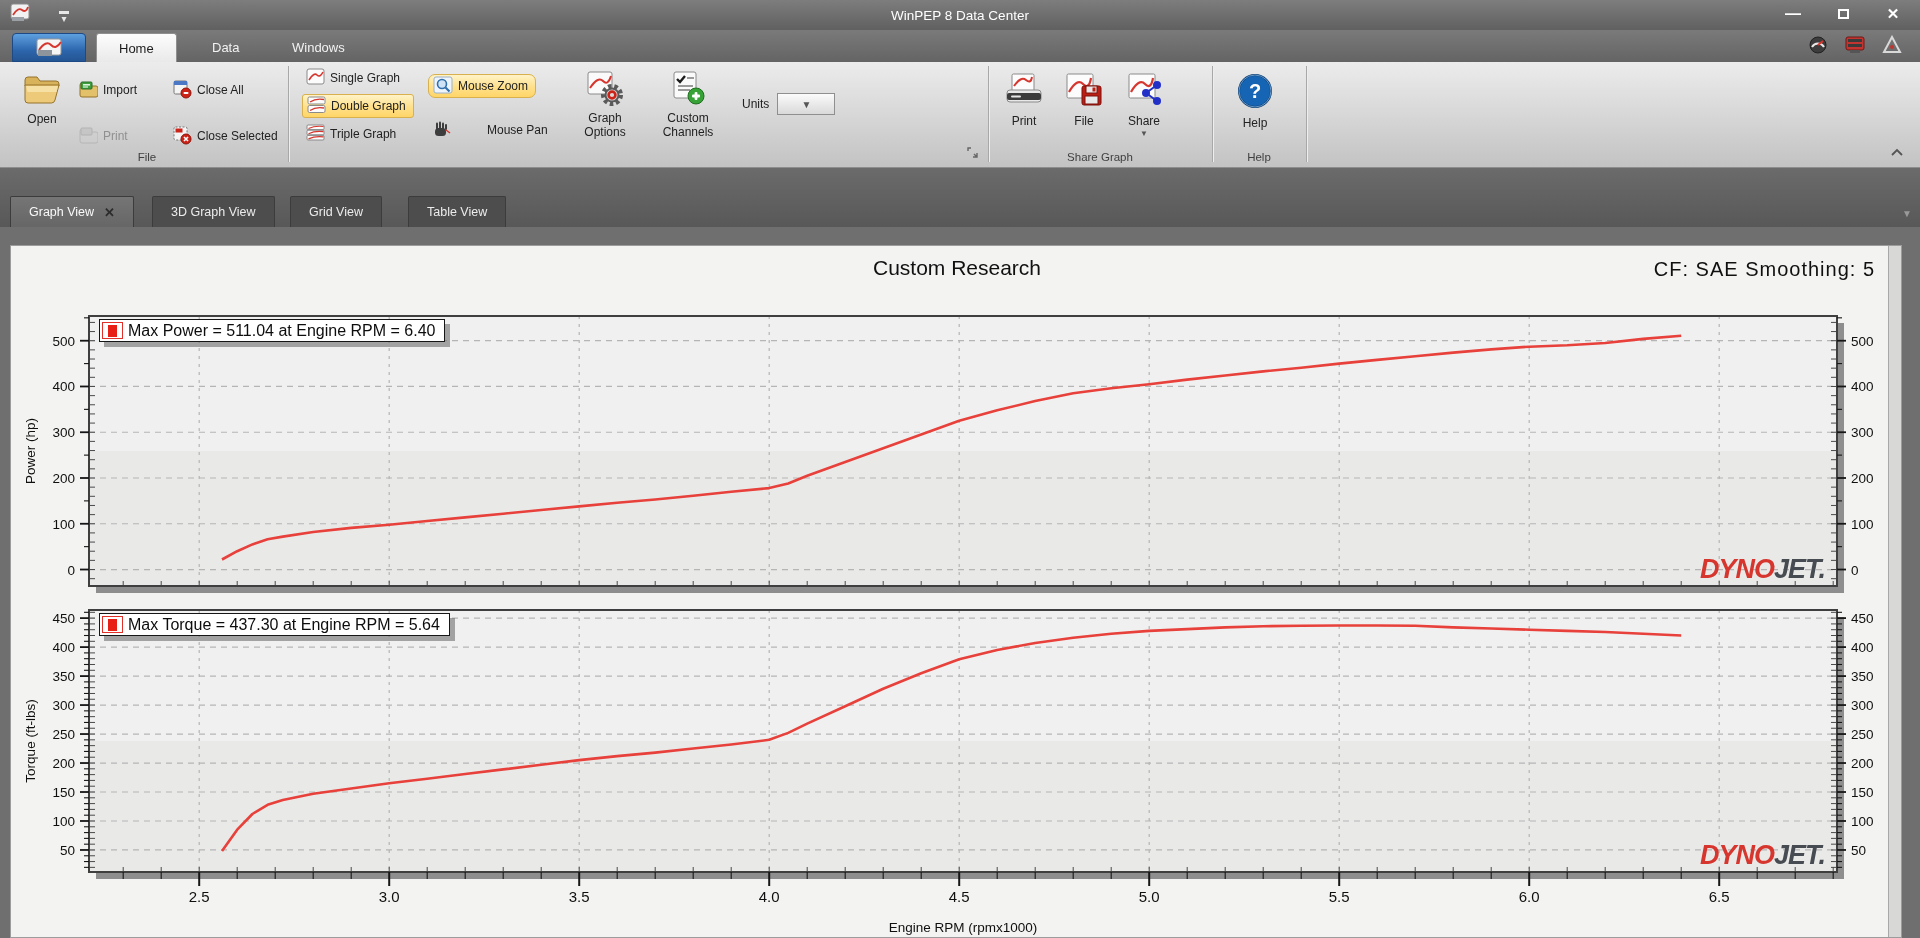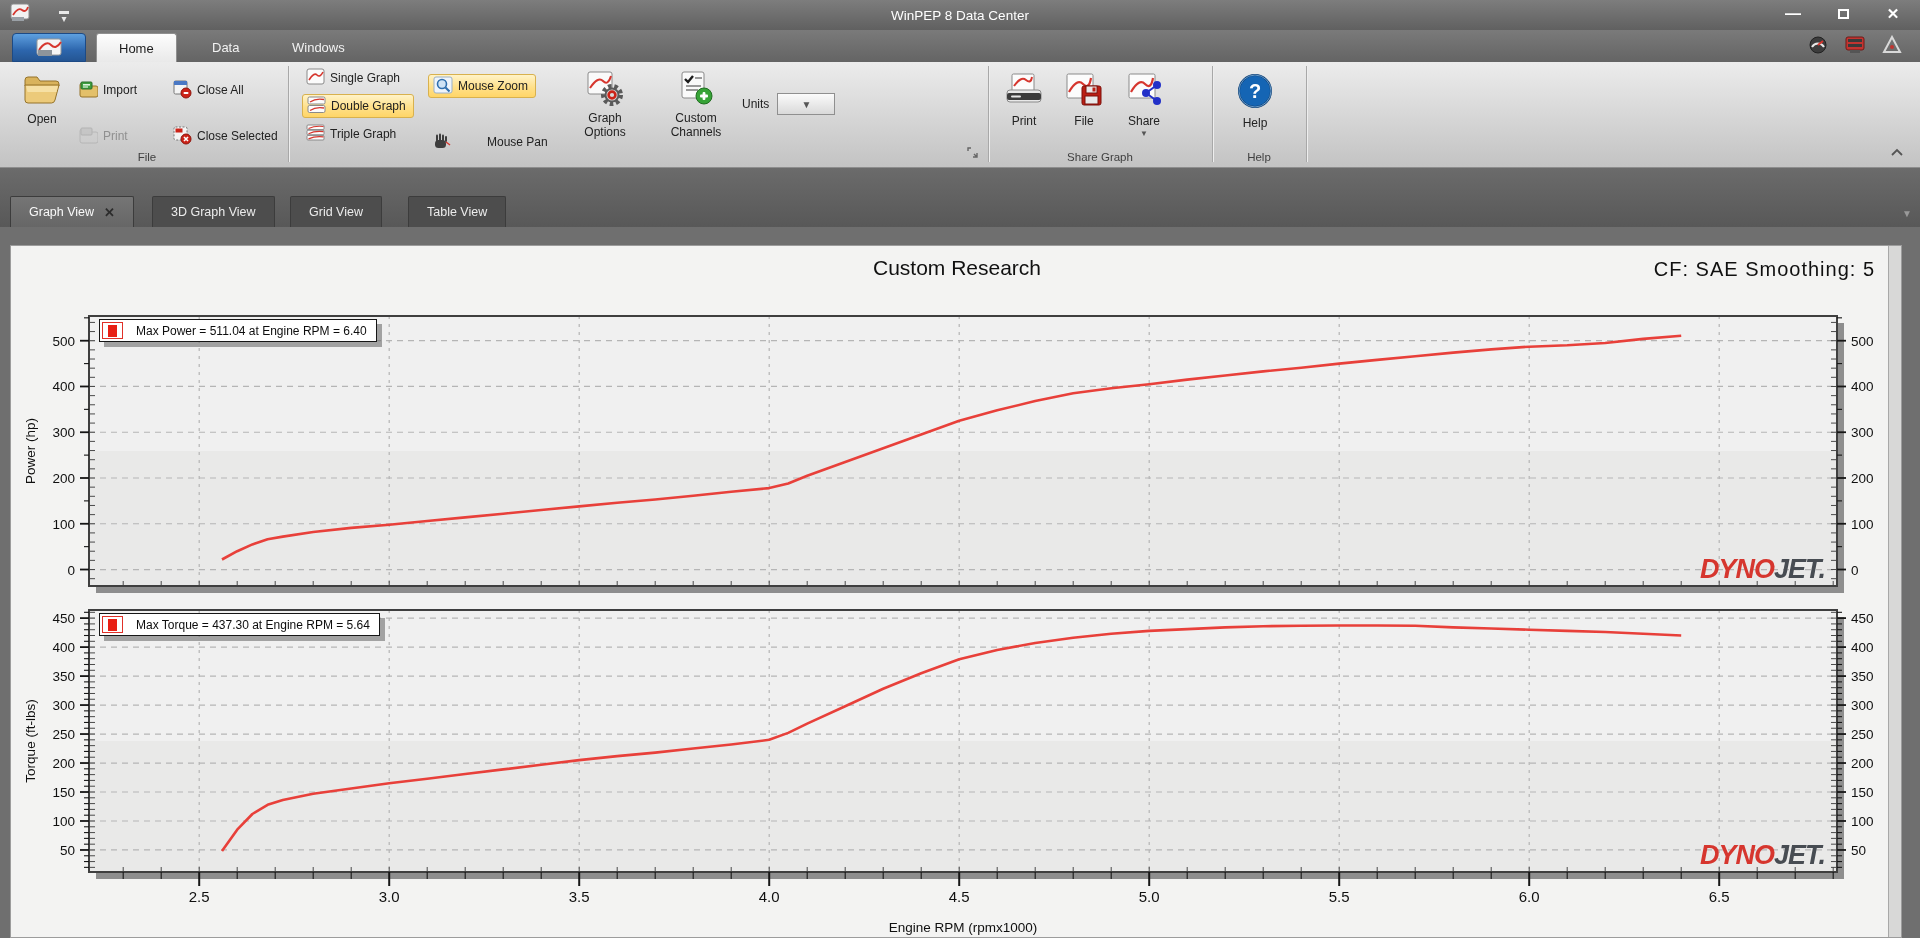--- a/index.html
+++ b/index.html
@@ -64,23 +64,23 @@
   .content { position:absolute; left:10px; top:245px; width:1892px; height:693px;
     background:#f3f3f2; border:1px solid #9c9c9c; }
   .scroll-strip { position:absolute; right:0; top:0; width:13px; height:691px;
     background:#d8d8d7; border-left:1px solid #a8a8a8; }
   .chart-header { position:absolute; left:0; top:4px; width:1892px; height:58px; }
   .ch-title { position:absolute; left:0; right:0; top:6px; text-align:center; font-size:21px; color:#101010; }
   .ch-sub { position:absolute; left:0; right:0; top:34px; text-align:center; font-size:12px; font-weight:bold; color:#1a1a1a; letter-spacing:.5px; }
   .ch-cf { position:absolute; right:28px; top:8px; font-size:20px; color:#101010; letter-spacing:1px; }
   .chartbox { position:absolute; left:0; width:1892px; }
   .chartbox svg { position:absolute; left:0; top:0; }
-  .legend { position:absolute; display:flex; align-items:center; gap:13px; height:23px;
+  .legend { position:absolute; display:flex; align-items:center; gap:5px; height:23px;
     background:#fff; border:1.5px solid #161616; padding:0 9px 0 2px;
-    box-shadow:5px 5px 0 rgba(110,110,110,.6); font-size:12px; color:#0d0d0d; }
+    box-shadow:5px 5px 0 rgba(110,110,110,.6); font-size:16px; color:#0d0d0d; }
   .lg-swatch { width:21px; height:17px; border:1.5px solid #e03028; background:#fff;
     display:flex; align-items:center; justify-content:center; }
   .lg-swatch i { display:block; width:9px; height:12px; background:#e81f14; }
 </style>
 </head>
 <body>
 
 <div class="window">
 
   <div class="titlebar">
@@ -209,29 +209,29 @@
               <rect x="1" y="1" width="17" height="4.6" rx="1" fill="#fcfcfc" stroke="#8a8a8a"></rect>
               <rect x="1" y="6.2" width="17" height="4.6" rx="1" fill="#fcfcfc" stroke="#8a8a8a"></rect>
               <rect x="1" y="11.4" width="17" height="4.6" rx="1" fill="#fcfcfc" stroke="#8a8a8a"></rect>
               <path d="M2.5 4.5 Q9 1.5 17.5 2.5" fill="none" stroke="#d6362e" stroke-width="1.2"></path>
               <path d="M2.5 9.7 Q9 6.7 17.5 7.7" fill="none" stroke="#d6362e" stroke-width="1.2"></path>
               <path d="M2.5 14.9 Q9 11.9 17.5 12.9" fill="none" stroke="#d6362e" stroke-width="1.2"></path>
             </svg></span>
         <span>Triple Graph</span>
       </div>
 
-      <div class="smallbtn hl" style="left:138px; top:12px;">
+      <div class="smallbtn hl" style="left:138px; top:12px;border-radius:7px;">
         <span><svg width="20" height="18" viewBox="0 0 20 18">
               <rect x="1" y="1" width="18" height="16" rx="2" fill="#eef4fb" stroke="#9ab0c8"></rect>
               <circle cx="9" cy="8" r="4.5" fill="#cfe3f5" stroke="#2f6fae" stroke-width="1.6"></circle>
               <line x1="12.5" y1="11.5" x2="16.5" y2="15.5" stroke="#2f6fae" stroke-width="2.2"></line>
             </svg></span>
         <span>Mouse Zoom</span>
       </div>
-      <div class="smallbtn" style="left:138px; top:68px;gap:35px;">
+      <div class="smallbtn" style="left:138px; top:56px;gap:35px;">
         <span><svg width="20" height="18" viewBox="0 0 20 18">
               <rect x="3" y="8" width="11" height="8" rx="3.5" fill="#3d3d3d"></rect>
               <rect x="4" y="2.5" width="2" height="7" rx="1" fill="#3d3d3d"></rect>
               <rect x="7" y="1.5" width="2" height="8" rx="1" fill="#3d3d3d"></rect>
               <rect x="10" y="2.5" width="2" height="7" rx="1" fill="#3d3d3d"></rect>
               <rect x="13" y="4" width="2" height="6" rx="1" fill="#3d3d3d"></rect>
               <path d="M14 10 l4 3" stroke="#d6362e" stroke-width="1.4"></path>
             </svg></span>
         <span>Mouse Pan</span>
       </div>
@@ -239,21 +239,21 @@
       <div class="bigbtn" style="left:280px; top:4px; width:70px;">
         <span><svg width="38" height="36" viewBox="0 0 38 36">
               <rect x="2" y="2" width="24" height="22" rx="2" fill="#fafafa" stroke="#8a8a8a"></rect>
               <path d="M4 18 Q12 6 17 11 T25 6" fill="none" stroke="#d6362e" stroke-width="2"></path>
               <circle cx="26" cy="25" r="8.5" fill="none" stroke="#5a5a5a" stroke-width="5" stroke-dasharray="3.4 2.6"></circle>
               <circle cx="26" cy="25" r="6.5" fill="#d9d9d9" stroke="#5a5a5a" stroke-width="2"></circle>
               <circle cx="26" cy="25" r="3.4" fill="none" stroke="#cc2318" stroke-width="2.6"></circle>
             </svg></span>
         <span style="text-align:center; line-height:1.15; width:56px;">Graph Options</span>
       </div>
-      <div class="bigbtn" style="left:368px; top:4px; width:76px;">
+      <div class="bigbtn" style="left:360px; top:4px; width:76px;">
         <span><svg width="38" height="36" viewBox="0 0 38 36">
               <rect x="5" y="2" width="22" height="26" rx="2" fill="#fafafa" stroke="#8a8a8a"></rect>
               <path d="M8 9 l3 3 l5 -6" fill="none" stroke="#1c1c1c" stroke-width="2.4"></path>
               <rect x="18" y="7" width="7" height="2" fill="#9a9a9a"></rect>
               <rect x="9" y="15" width="15" height="2" fill="#9a9a9a"></rect>
               <rect x="9" y="19" width="12" height="2" fill="#9a9a9a"></rect>
               <circle cx="27" cy="26" r="8" fill="#37a337" stroke="#1f6e1f"></circle>
               <rect x="23" y="24.6" width="8" height="2.8" rx="1" fill="#fff"></rect>
               <rect x="25.6" y="22" width="2.8" height="8" rx="1" fill="#fff"></rect>
             </svg></span>

